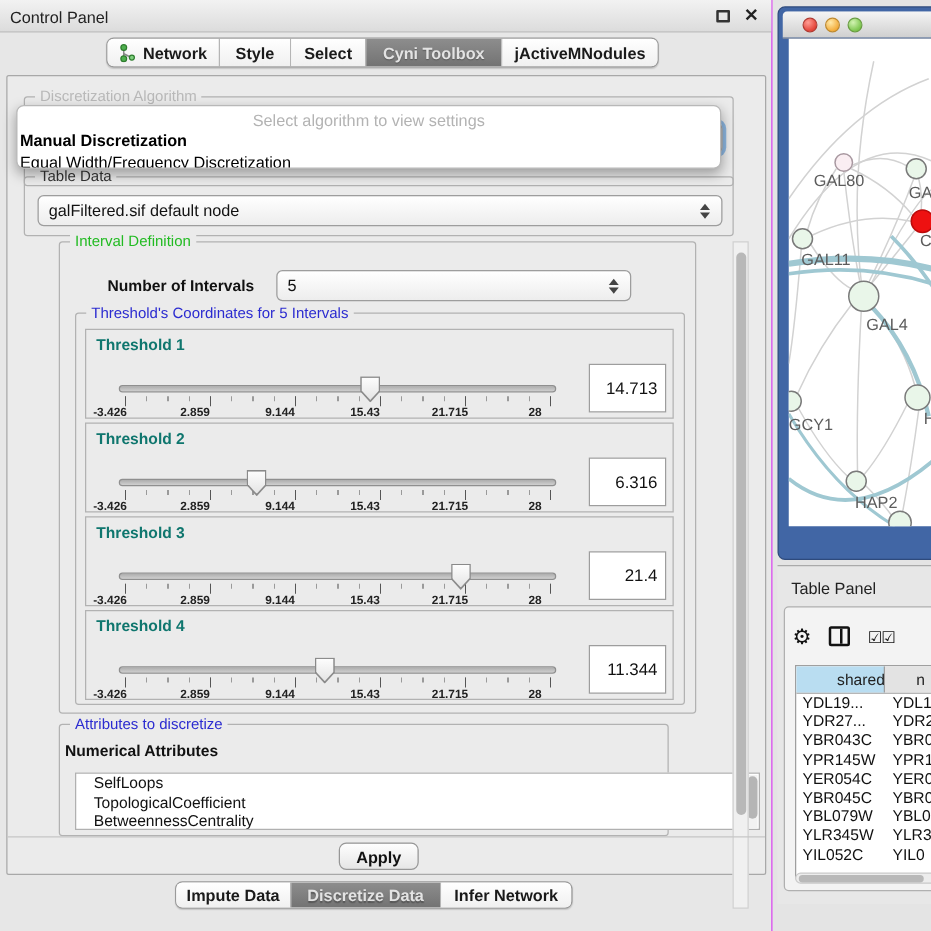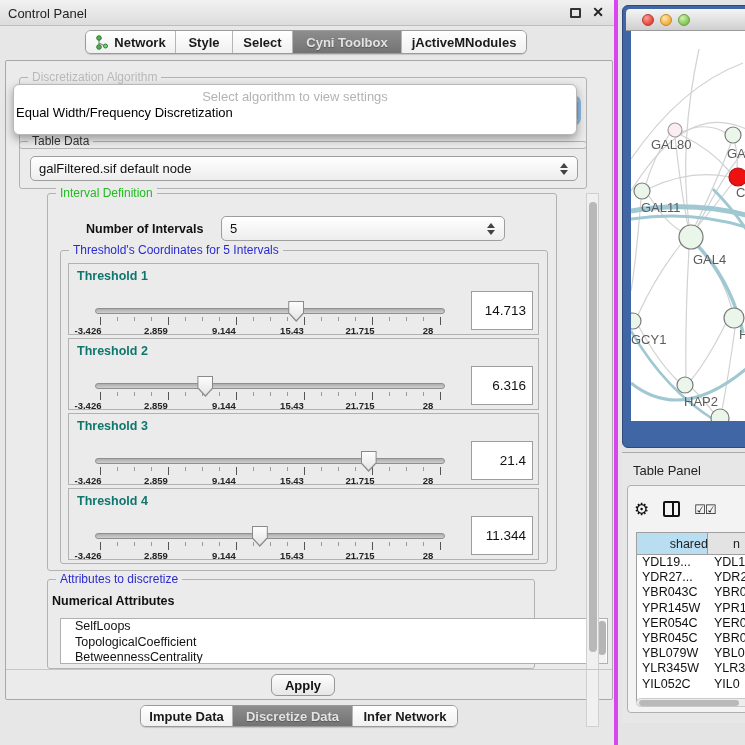--- a/index.html
+++ b/index.html
@@ -1,21 +1,21 @@
 <!DOCTYPE html>
 <html><head>
 <meta charset="utf-8">
 <style>
   * { box-sizing: border-box; margin: 0; padding: 0; }
   html,body { width:745px; height:745px; overflow:hidden;
     font-family:"Liberation Sans", sans-serif; background:#e4e4e4; }
 
   
   #control-panel { position:absolute; left:0; top:0; width:618px; height:745px;
-    background:#e7e7e7; border-right:4px solid #d946ef; }
+    background:#e7e7e7; border-right:1px solid #d946ef; }
   #cp-titlebar { position:absolute; left:0; top:0; width:100%; height:26px;
     background:linear-gradient(#f2f2f2,#dcdcdc); border-bottom:1px solid #bdbdbd; }
   #cp-title { position:absolute; left:8px; top:6px; font-size:13px; color:#222; }
   #float-icon { position:absolute; right:33px; top:8px; width:11px; height:10px;
     border:2px solid #333; border-radius:1px; }
   #close-icon { position:absolute; right:10px; top:4px; font-size:14px; font-weight:bold; color:#222; }
 
   
   .seg-bar { position:absolute; display:flex; background:#fff; border:1px solid #9a9a9a;
     border-radius:6px; overflow:hidden; box-shadow:0 1px 1px rgba(0,0,0,.15); }
@@ -440,14 +440,15 @@
         </div>
     </div>
     <div id="tp-hscroll">
       <div id="tp-hthumb"></div>
     </div>
   </div>
 </div>
 
 <div id="algo-popup">
   <div class="ph">Select algorithm to view settings</div>
+  <div class="opt bold">Manual Discretization</div>
   <div class="opt">Equal Width/Frequency Discretization</div>
 </div>
 
 </body></html>

